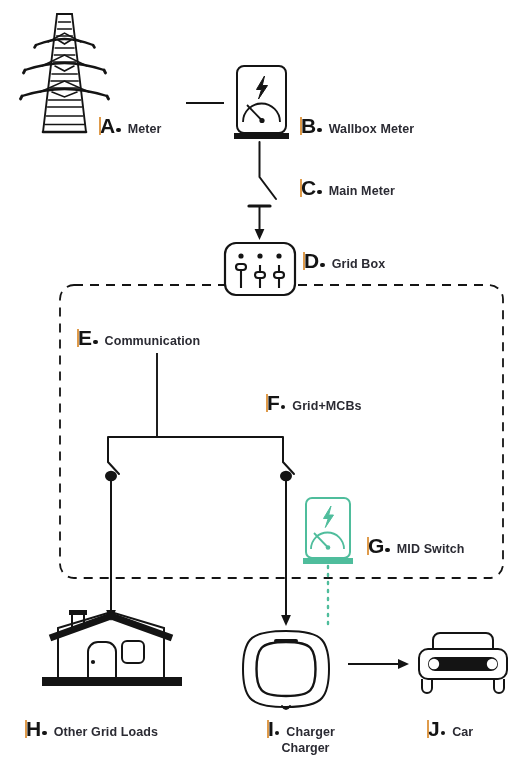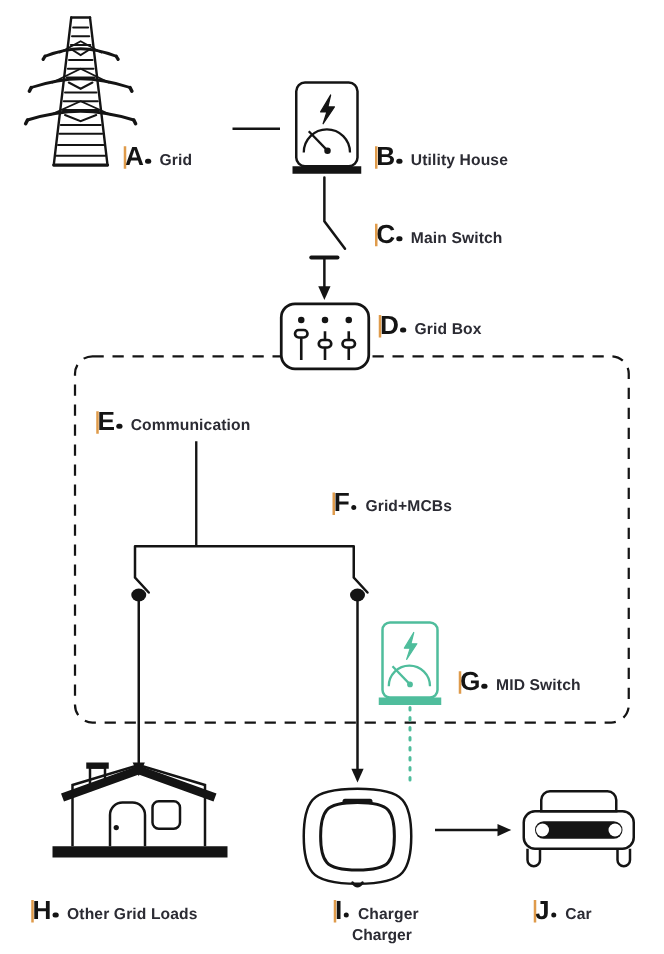--- a/index.html
+++ b/index.html
@@ -269,33 +269,33 @@
       <circle cx="492" cy="664" r="5.2" fill="#ffffff" stroke="none"></circle>
 
       <path d="M422 679 v9 a5 5 0 0 0 10 0 v-9" stroke-width="2"></path>
       <path d="M494 679 v9 a5 5 0 0 0 10 0 v-9" stroke-width="2"></path>
     </g>
   </svg>
 
   <div class="label" style="left:100px; top:115px;">
     <span class="letter">A</span>
     <span class="dot"></span>
-    <span class="text">Grid</span>
+    <span class="text">Meter</span>
   </div>
 
   <div class="label" style="left:301px; top:115px;">
     <span class="letter">B</span>
     <span class="dot"></span>
-    <span class="text">Utility House</span>
+    <span class="text">Wallbox Meter</span>
   </div>
 
   <div class="label" style="left:301px; top:177px;">
     <span class="letter">C</span>
     <span class="dot"></span>
-    <span class="text">Main Switch</span>
+    <span class="text">Main Meter</span>
   </div>
 
   <div class="label" style="left:304px; top:250px;">
     <span class="letter">D</span>
     <span class="dot"></span>
     <span class="text">Grid Box</span>
   </div>
 
   <div class="label" style="left:78px; top:327px;">
     <span class="letter">E</span>

